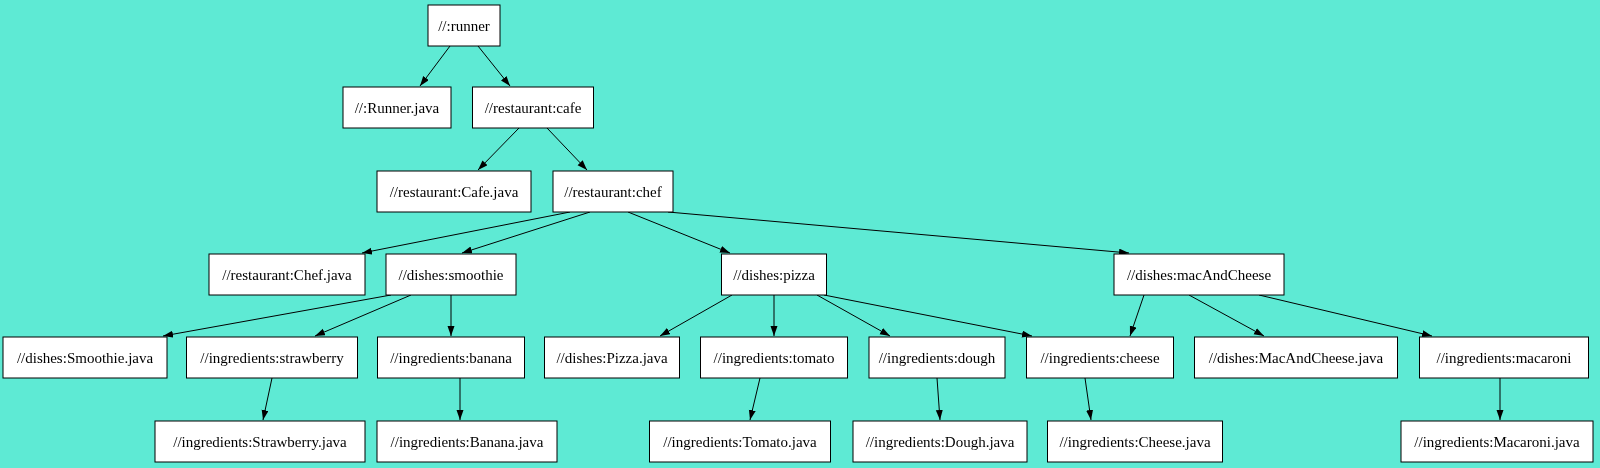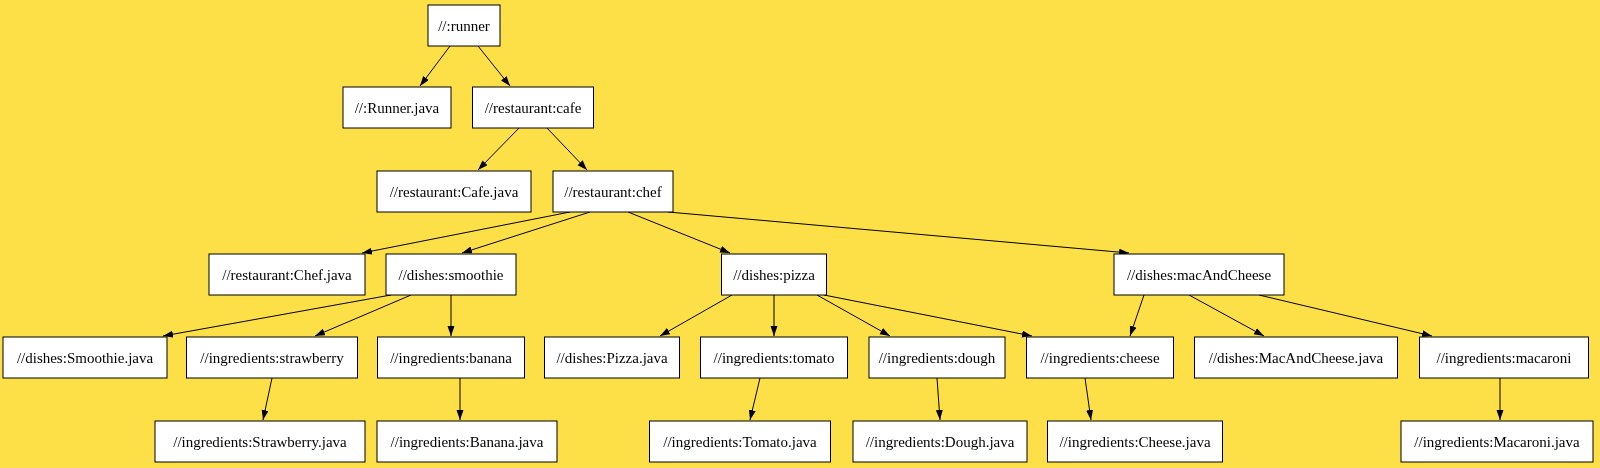--- a/index.html
+++ b/index.html
@@ -4,21 +4,21 @@
 <style>
   html, body {
     margin: 0;
     padding: 0;
     background: #ffffff;
   }
   .canvas-wrap {
     position: relative;
     width: 1600px;
     height: 468px;
-    background: #fde047;
+    background: #5eead4;
     overflow: hidden;
   }
   svg text {
     font-family: "Liberation Serif", "DejaVu Serif", serif;
     font-size: 15px;
     fill: #000000;
   }
 </style>
 </head>
 <body>

